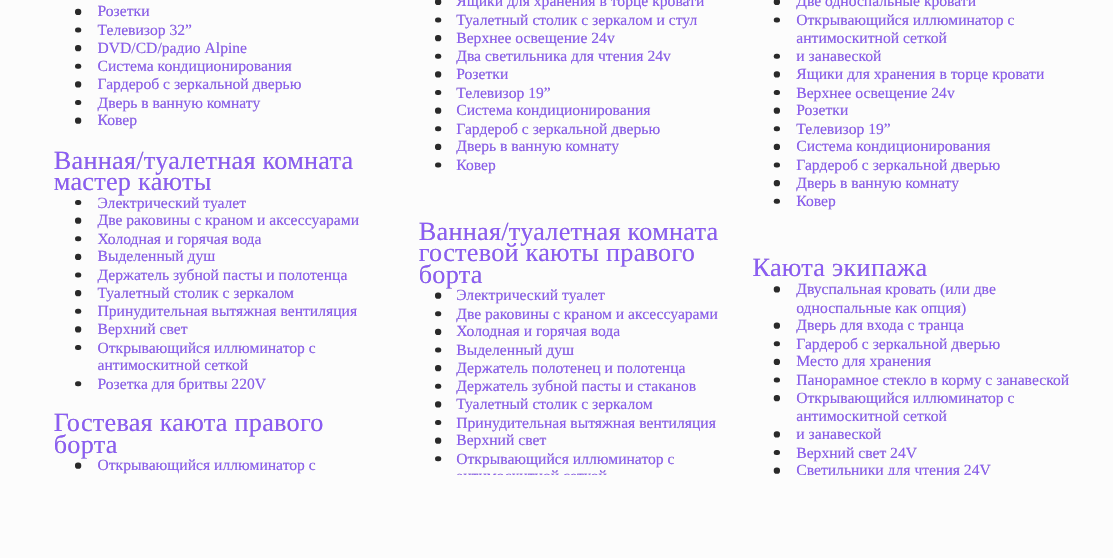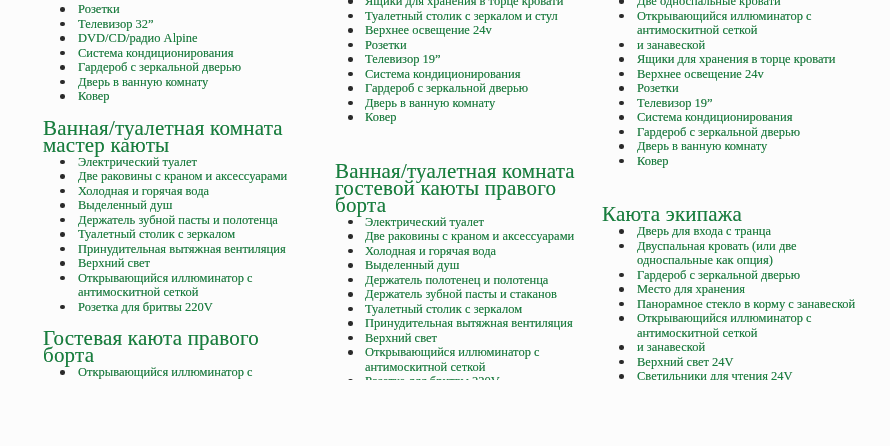--- a/index.html
+++ b/index.html
@@ -7,21 +7,21 @@
     padding: 0;
     background: #fcfcfc;
   }
   .page {
     position: relative;
     width: 890px;
     height: 380px;
     background: #fcfcfc;
     overflow: hidden;
     font-family: "Liberation Serif", "DejaVu Serif", serif;
-    color: #15803d;
+    color: #8b5cf6;
     text-shadow: 0 0 0.5px rgba(30,30,30,0.35);
   }
   .col {
     position: absolute;
     top: 0;
   }
   #col-0 { left: 43px;  top: 2px;  width: 256px; }
   #col-1 { left: 335px; top: -6px; width: 266px; }
   #col-2 { left: 602px; top: -6px; width: 256px; }
 
@@ -100,20 +100,21 @@
           <li>Двуспальная кровать</li>
         </ul>
       </div>
     </div>
   <div class="col" id="col-1">
       <div class="section">
         <ul class="features">
           <li>Ящики для хранения в торце кровати</li>
           <li>Туалетный столик с зеркалом и стул</li>
           <li>Верхнее освещение 24v</li>
+          <li>Два светильника для чтения 24v</li>
           <li>Розетки</li>
           <li>Телевизор 19”</li>
           <li>Система кондиционирования</li>
           <li>Гардероб с зеркальной дверью</li>
           <li>Дверь в ванную комнату</li>
           <li>Ковер</li>
         </ul>
       </div>
       <div class="section">
         <h3 class="heading">Ванная/туалетная комната гостевой каюты правого борта</h3>
@@ -144,22 +145,22 @@
           <li>Телевизор 19”</li>
           <li>Система кондиционирования</li>
           <li>Гардероб с зеркальной дверью</li>
           <li>Дверь в ванную комнату</li>
           <li>Ковер</li>
         </ul>
       </div>
       <div class="section">
         <h3 class="heading">Каюта экипажа</h3>
         <ul class="features">
+          <li>Двуспальная кровать (или две односпальные как опция)</li>
           <li>Дверь для входа с транца</li>
-          <li>Двуспальная кровать (или две односпальные как опция)</li>
           <li>Гардероб с зеркальной дверью</li>
           <li>Место для хранения</li>
           <li>Панорамное стекло в корму с занавеской</li>
           <li>Открывающийся иллюминатор с антимоскитной сеткой</li>
           <li>и занавеской</li>
           <li>Верхний свет 24V</li>
           <li>Светильники для чтения 24V</li>
           <li>Розетки</li>
         </ul>
       </div>

